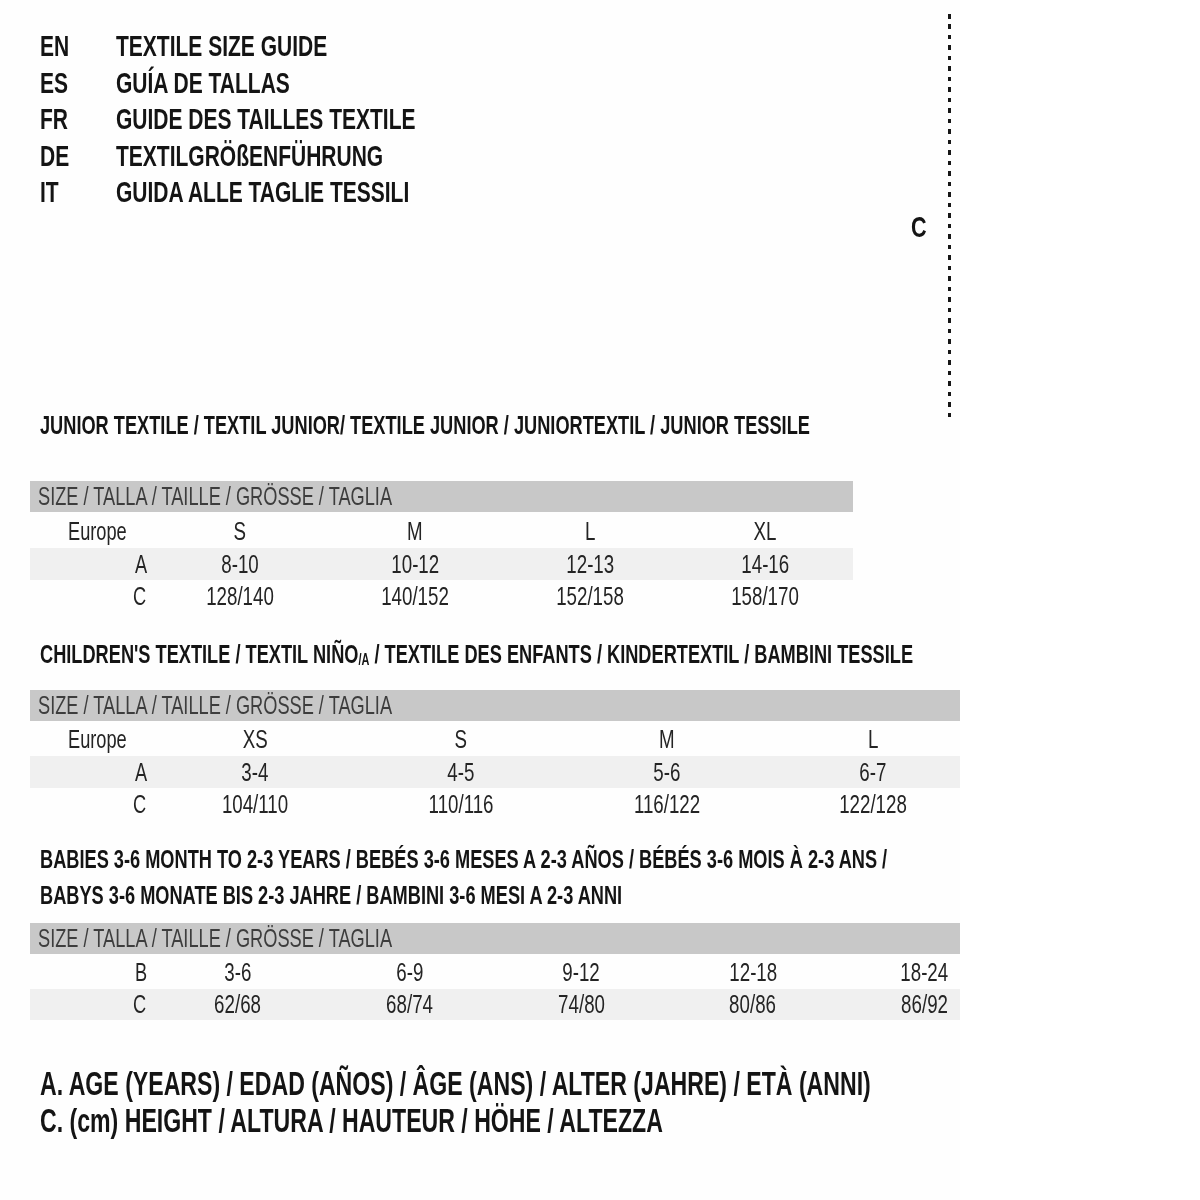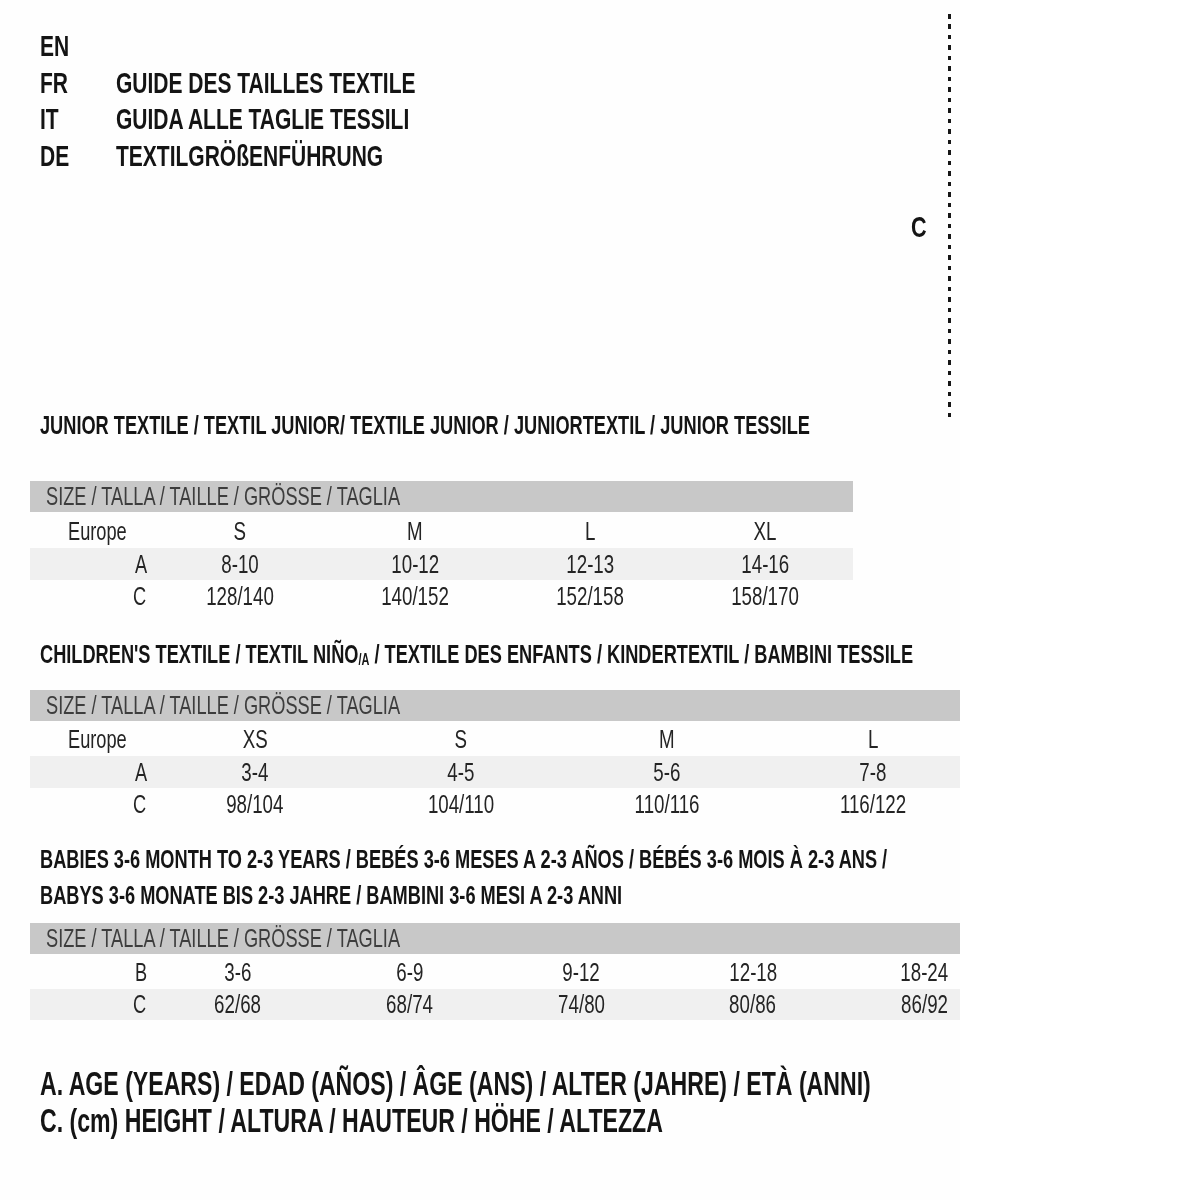--- a/index.html
+++ b/index.html
@@ -34,21 +34,21 @@
   .figure-svg{position:absolute;left:960px;top:12px;width:185px;height:405px;color:var(--silhouette);}
 
   
   .sec-title{position:absolute;left:40px;font-size:26px;font-weight:bold;color:var(--title);line-height:1.1;}
   .sec-title sub{font-size:0.6em;vertical-align:-0.12em;}
   .two-line{line-height:35.5px;}
 
   .size-table{position:absolute;left:30px;}
   .size-bar{
     height:31px;line-height:31px;background:var(--table-header-bg);
-    padding-left:16px;margin-bottom:2px;font-size:26px;color:var(--bar-text);
+    padding-left:8px;margin-bottom:2px;font-size:26px;color:var(--bar-text);
   }
   .trow{display:grid;align-items:center;font-size:26px;}
   .trow.shaded{background:var(--row-shaded-bg);}
   .cols4{grid-template-columns:122px repeat(4,1fr);}
   .cols5{grid-template-columns:122px repeat(5,1fr);}
   .cols6{grid-template-columns:122px repeat(6,1fr);}
   .cell{text-align:center;}
   .cell.lbl{text-align:right;padding-left:8px;}
   .h34{height:34px;} .h33{height:33px;} .h32{height:32px;} .h31{height:31px;}
 
@@ -57,32 +57,37 @@
   .legend-line{height:36.5px;display:flex;align-items:center;font-size:33px;font-weight:bold;color:var(--title);}
 </style>
 </head>
 <body>
 
 <div class="page">
 
   <div class="lang-header">
     <div class="lang-row">
       <span class="lang-code"><span class="cx">EN</span></span>
+      <span><span class="cx">TEXTILE SIZE GUIDE</span></span>
+    </div>
+    <div class="lang-row">
+      <span class="lang-code"><span class="cx">ES</span></span>
+      <span><span class="cx">GUÍA DE TALLAS</span></span>
     </div>
     <div class="lang-row">
       <span class="lang-code"><span class="cx">FR</span></span>
       <span><span class="cx">GUIDE DES TAILLES TEXTILE</span></span>
     </div>
     <div class="lang-row">
+      <span class="lang-code"><span class="cx">DE</span></span>
+      <span><span class="cx">TEXTILGRÖßENFÜHRUNG</span></span>
+    </div>
+    <div class="lang-row">
       <span class="lang-code"><span class="cx">IT</span></span>
       <span><span class="cx">GUIDA ALLE TAGLIE TESSILI</span></span>
-    </div>
-    <div class="lang-row">
-      <span class="lang-code"><span class="cx">DE</span></span>
-      <span><span class="cx">TEXTILGRÖßENFÜHRUNG</span></span>
     </div>
   </div>
 
   <div class="measure-line"></div>
   <div class="measure-label"><span class="cxc">C</span></div>
   <svg class="figure-svg" viewBox="0 0 185 405" xmlns="http://www.w3.org/2000/svg">
     <g fill="currentColor">
       <ellipse cx="97" cy="50" rx="40" ry="46"></ellipse>
       <ellipse cx="57" cy="64" rx="8" ry="14"></ellipse>
       <ellipse cx="136" cy="68" rx="8" ry="14"></ellipse>
@@ -142,25 +147,25 @@
       <span class="cell"><span class="cxc">S</span></span>
       <span class="cell"><span class="cxc">M</span></span>
       <span class="cell"><span class="cxc">L</span></span>
       <span class="cell"><span class="cxc">XL</span></span>
     </div>
     <div class="trow cols5 h32 shaded">
       <span class="cell lbl"><span class="cx">A</span></span>
       <span class="cell"><span class="cxc">3-4</span></span>
       <span class="cell"><span class="cxc">4-5</span></span>
       <span class="cell"><span class="cxc">5-6</span></span>
+      <span class="cell"><span class="cxc">6-7</span></span>
       <span class="cell"><span class="cxc">7-8</span></span>
     </div>
     <div class="trow cols5 h32">
       <span class="cell lbl"><span class="cx">C</span></span>
-      <span class="cell"><span class="cxc">98/104</span></span>
       <span class="cell"><span class="cxc">104/110</span></span>
       <span class="cell"><span class="cxc">110/116</span></span>
       <span class="cell"><span class="cxc">116/122</span></span>
       <span class="cell"><span class="cxc">122/128</span></span>
     </div>
   </div>
 
   <div class="sec-title two-line" style="top:842px;">
     <div><span class="cx">BABIES 3-6 MONTH TO 2-3 YEARS / BEBÉS 3-6 MESES A 2-3 AÑOS / BÉBÉS 3-6 MOIS À 2-3 ANS /</span></div>
     <div><span class="cx">BABYS 3-6 MONATE BIS 2-3 JAHRE / BAMBINI 3-6 MESI A 2-3 ANNI</span></div>

